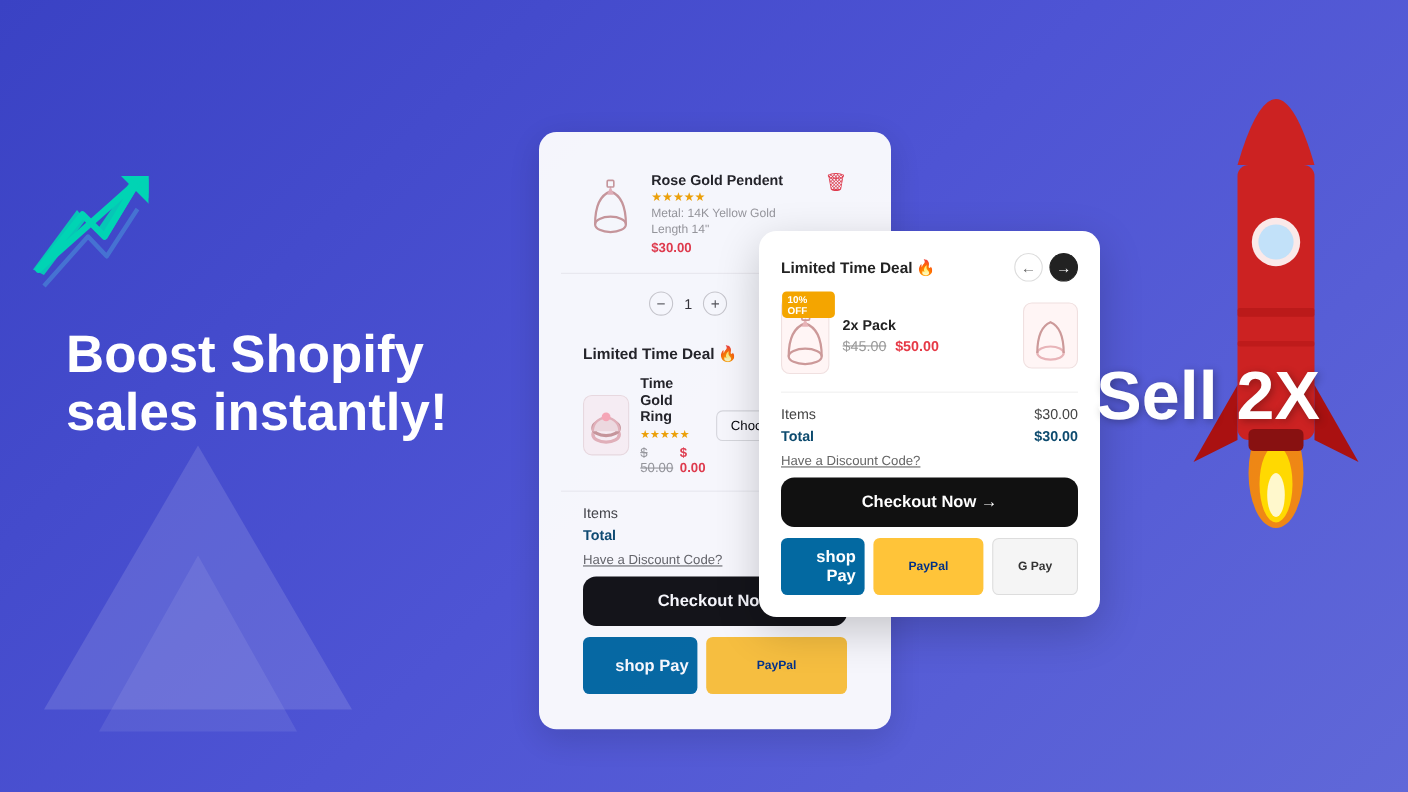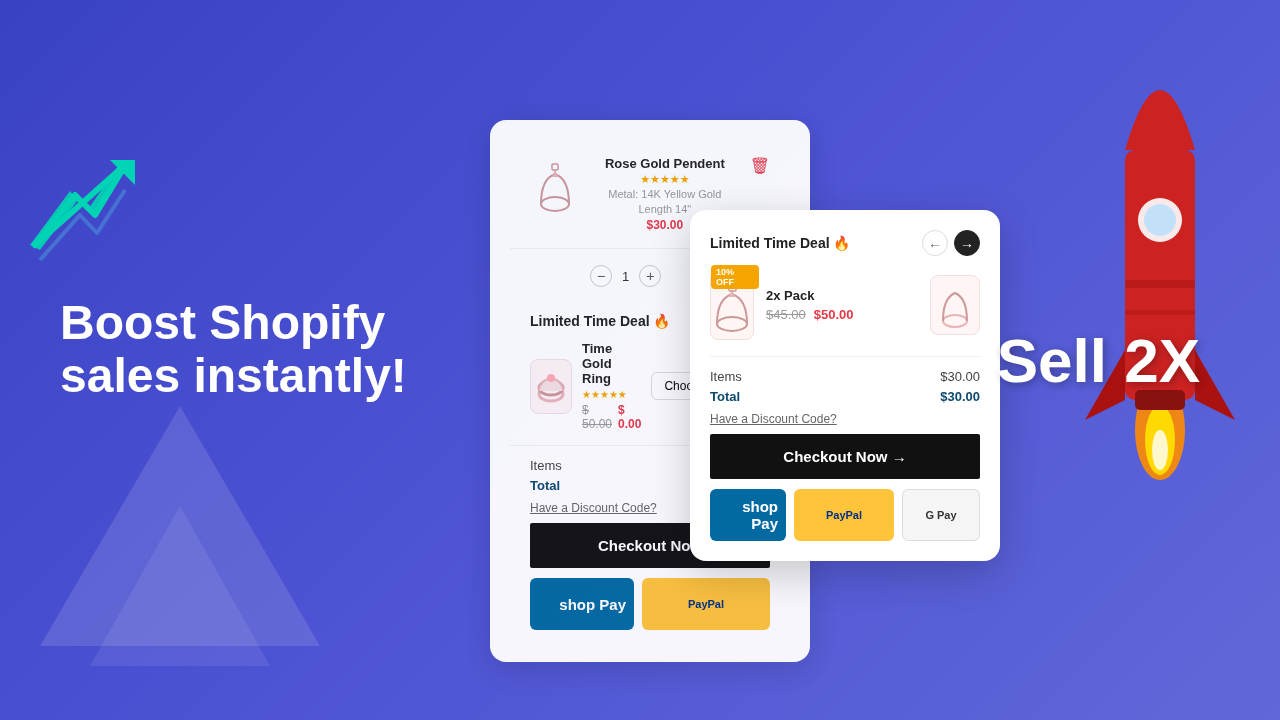--- a/index.html
+++ b/index.html
@@ -90,21 +90,20 @@
       z-index: 10;
     }
 
     
     .product-item {
       display: flex;
       align-items: flex-start;
       gap: 12px;
       padding: 16px 20px;
       border-bottom: 1px solid #f0f0f0;
-      text-align: center;
     }
 
     .product-image {
       width: 50px;
       height: 60px;
       display: flex;
       align-items: center;
       justify-content: center;
       flex-shrink: 0;
     }
@@ -279,21 +278,21 @@
       cursor: pointer;
       margin: 8px 0;
       display: block;
     }
 
     .checkout-btn {
       width: 100%;
       background: #111;
       color: white;
       border: none;
-      border-radius: 2px;
+      border-radius: 12px;
       padding: 14px;
       font-size: 15px;
       font-weight: 700;
       cursor: pointer;
       display: flex;
       align-items: center;
       justify-content: center;
       gap: 8px;
       margin-bottom: 10px;
     }

